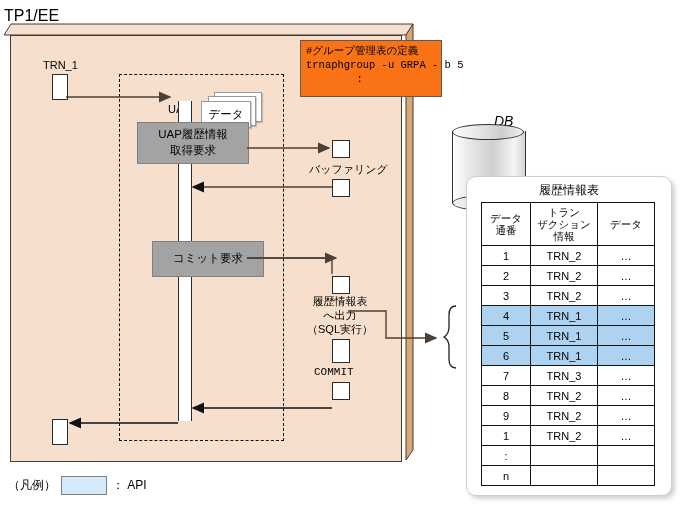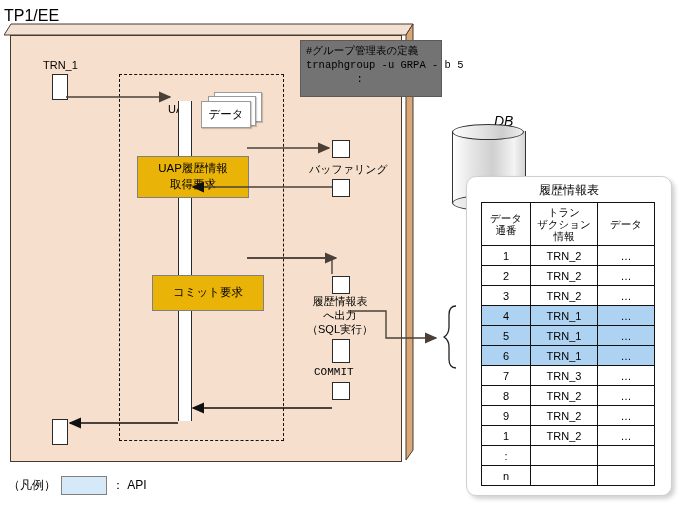--- a/index.html
+++ b/index.html
@@ -20,27 +20,27 @@
                  border:1.5px dashed #111;}
 
   
   .lifeline{background:#ffffff;border-left:1.5px solid #2a2a2a;
             border-right:1.5px solid #2a2a2a;}
 
   
   .wbox{background:#ffffff;border:1.5px solid #2a2a2a;}
 
   
-  .apibox{background:#eab308;border:1.5px solid #808080;
+  .apibox{background:#a3a3a3;border:1.5px solid #808080;
           display:flex;align-items:center;justify-content:center;
-          text-align:center;font-size:11.5px;color:#000;line-height:1.35;margin-top:34px;}
+          text-align:center;font-size:11.5px;color:#000;line-height:1.35;}
 
   
   #cmdbox{left:300px;top:40px;width:140px;height:55px;
-          background:#737373;border:1.2px solid #5a5a5a;}
+          background:#f97316;border:1.2px solid #5a5a5a;}
   #cmdbox .txt{padding:4px 0 0 5px;font-size:10.5px;letter-spacing:0px;}
 
   
   .docpage{position:absolute;background:#ffffff;border:1px solid #9a9a9a;
            box-shadow:1px 1px 1px rgba(0,0,0,.18);}
 
   
   #db-label{left:494px;top:113px;font-size:14px;font-style:italic;}
   #db-body{left:452px;top:131px;width:72px;height:72px;
            background:linear-gradient(to right,#ffffff 0%,#e9e9e9 22%,#cfcfcf 55%,#f4f4f4 85%,#d4d4d4 100%);

